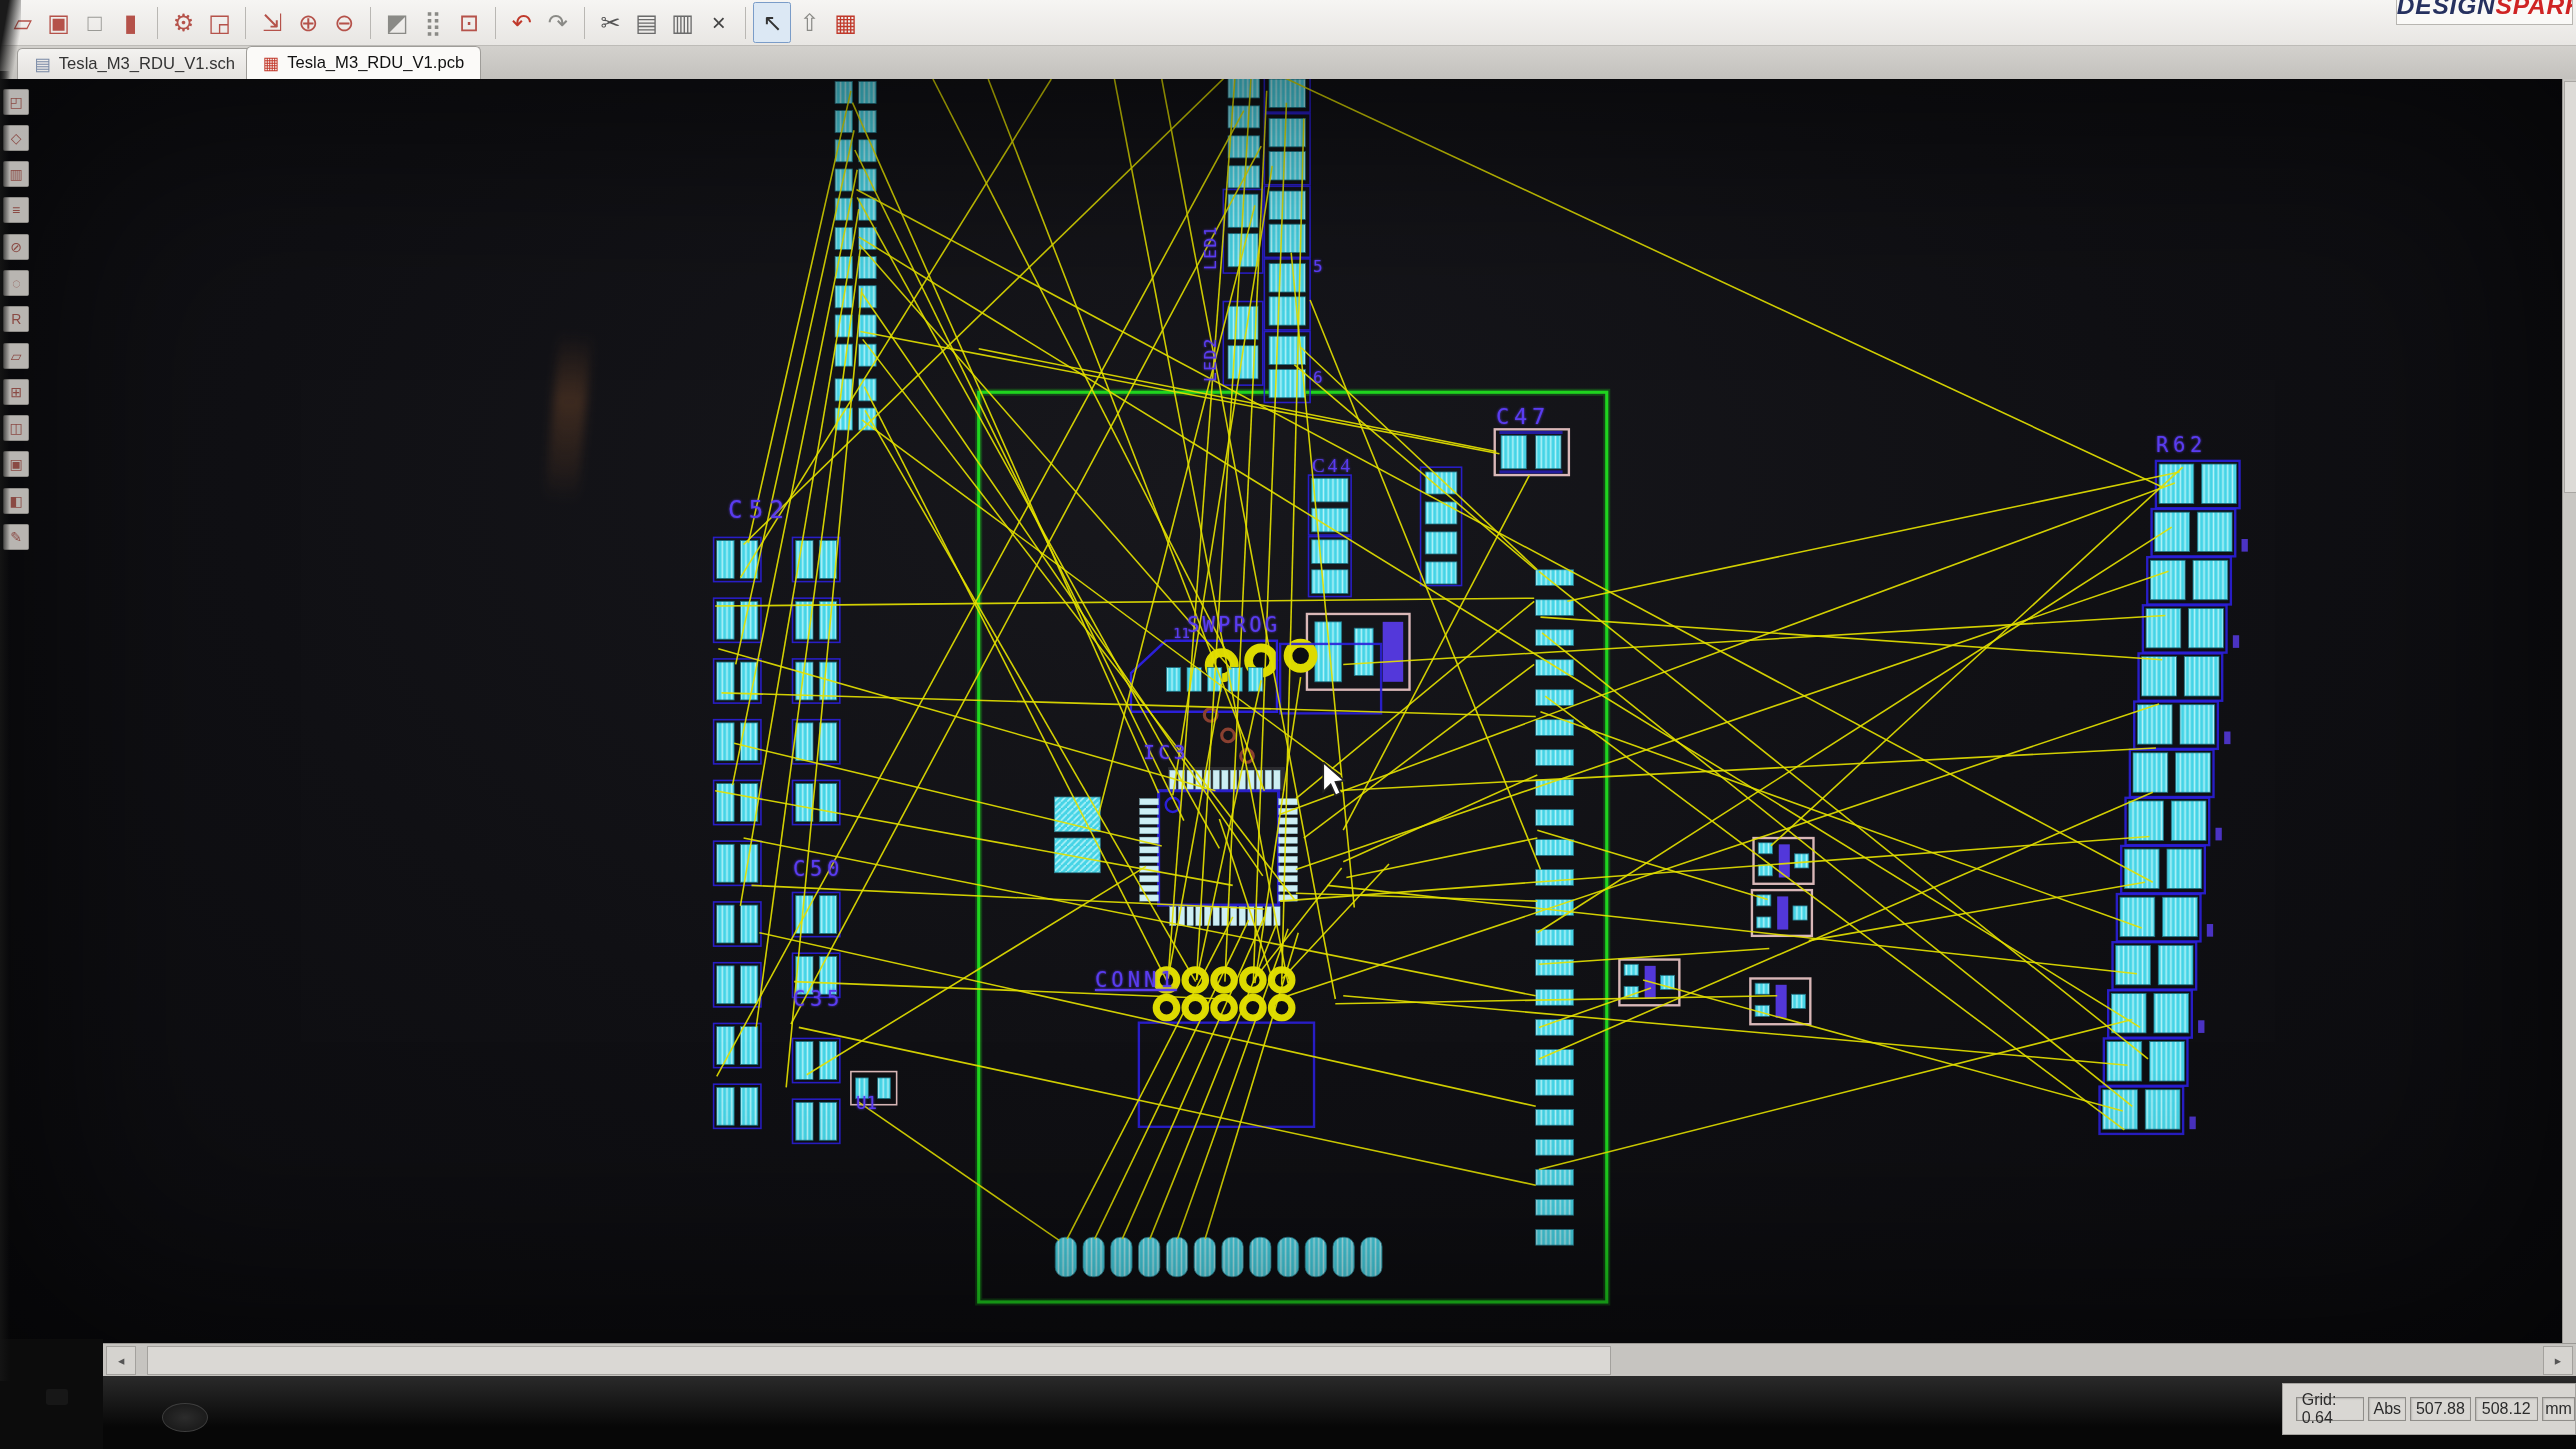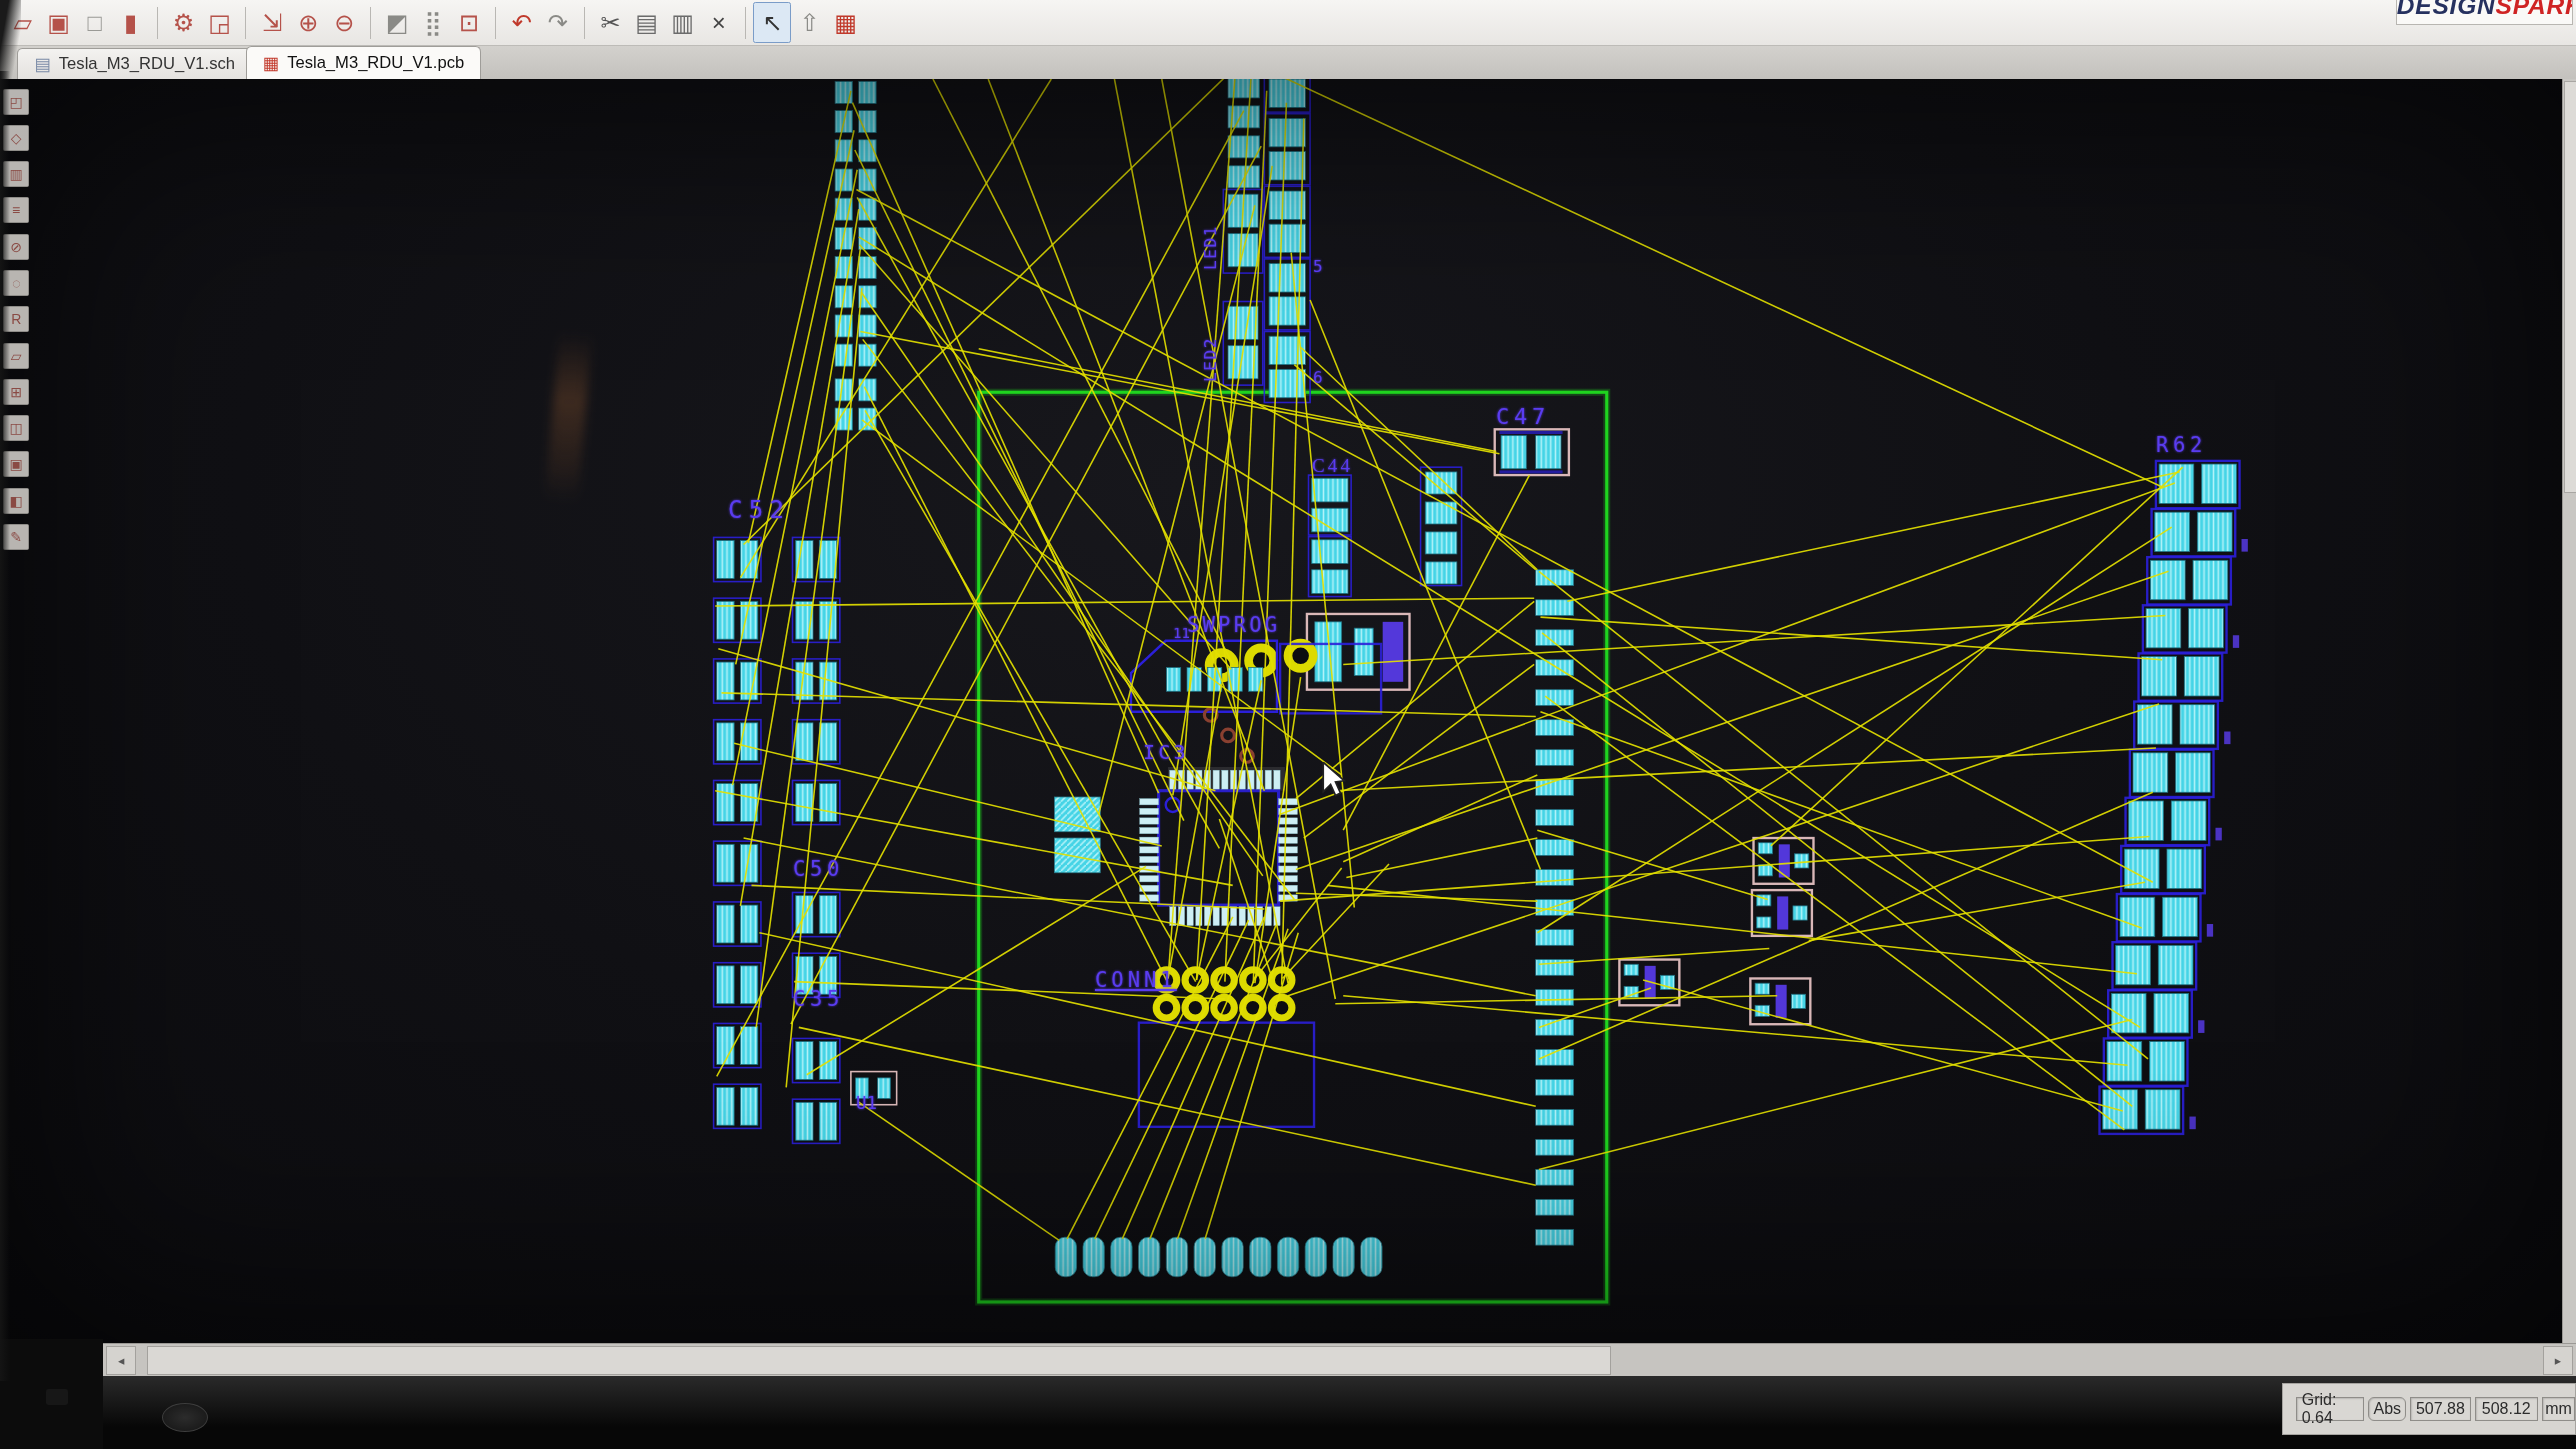--- a/index.html
+++ b/index.html
@@ -638,20 +638,20 @@
 
   <div id="bezel"></div>
   <div id="bezel-left-bottom"></div>
   <div id="bezel-left"></div>
   <div id="corner-tl"></div>
   <div id="monitor-logo"></div>
   <div id="bezel-btn"></div>
 
   <div id="status">
     <div class="sbox" style="width:82px;">Grid: 0.64</div>
-    <div class="sbox" style="width:38px;border-radius:6px;">Abs</div>
+    <div class="sbox" style="width:38px;">Abs</div>
     <div class="sbox" style="width:64px;">507.88</div>
     <div class="sbox" style="width:76px;">508.12</div>
     <div class="sbox" style="width:33px;">mm</div>
   </div>
 
 </div>
 
 
 </body></html>

